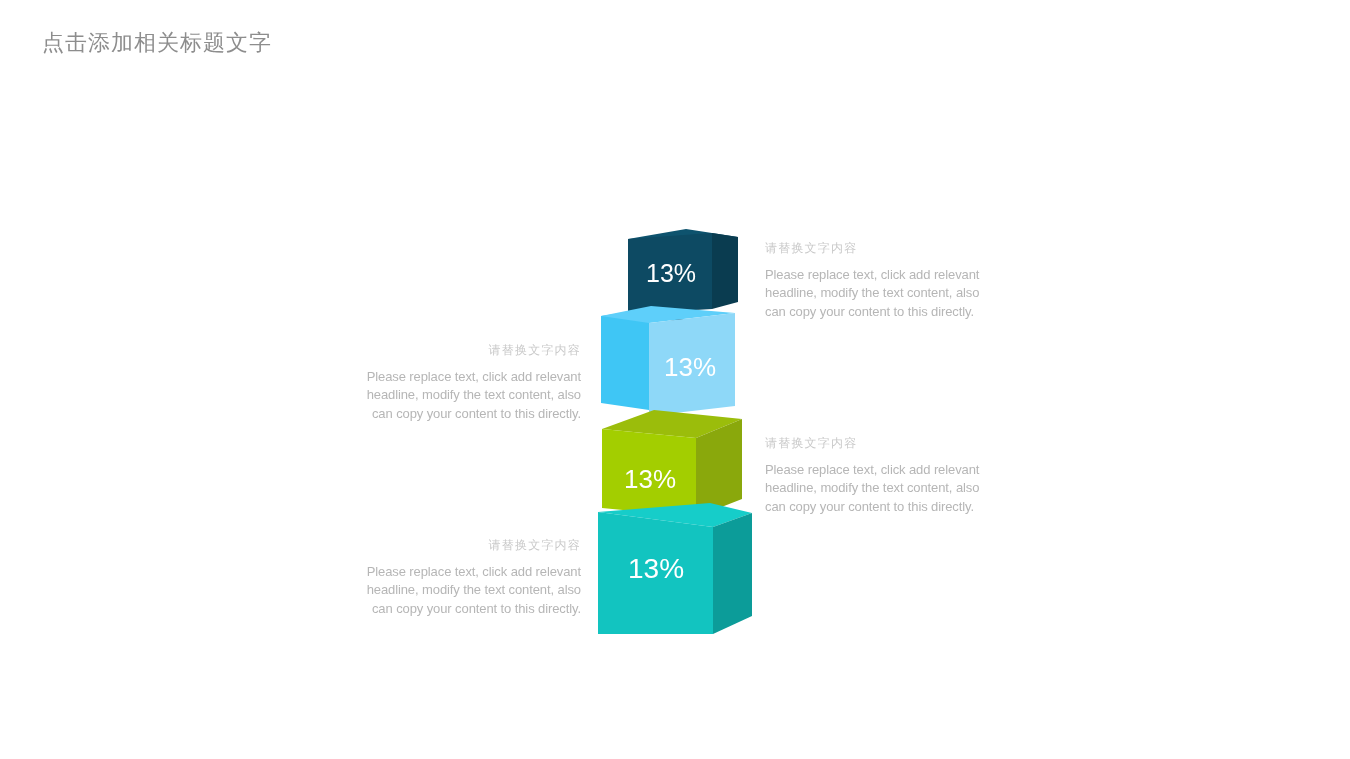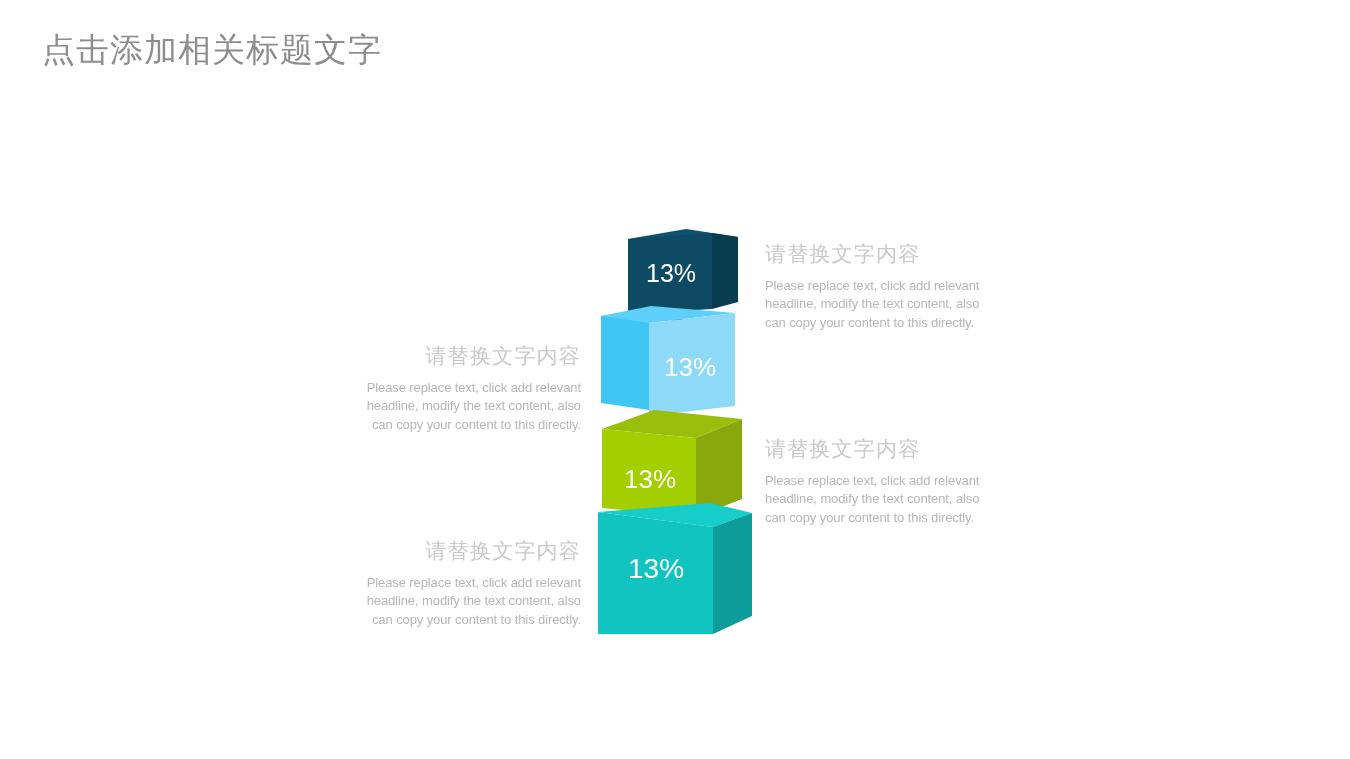--- a/index.html
+++ b/index.html
@@ -14,21 +14,21 @@
     font-family: "Liberation Sans", "DejaVu Sans", sans-serif;
     overflow: hidden;
     position: relative;
   }
 
   
   #slide-title {
     position: absolute;
     left: 42px;
     top: 28px;
-    font-size: 33px;
+    font-size: 22px;
     color: #8d8d8d;
     letter-spacing: 1px;
     font-weight: 400;
     white-space: nowrap;
   }
 
   
   #cube-stack {
     position: absolute;
     left: 0;
@@ -54,21 +54,21 @@
     white-space: nowrap;
     user-select: none;
   }
 
   
   .callout {
     position: absolute;
     width: 236px;
   }
   .callout .callout-title {
-    font-size: 21px;
+    font-size: 12px;
     color: #c9c9c9;
     letter-spacing: 1.2px;
     margin-bottom: 9px;
     white-space: nowrap;
   }
   .callout .callout-body {
     font-size: 13px;
     color: #b6b6b6;
     line-height: 1.42;
     letter-spacing: -0.1px;

